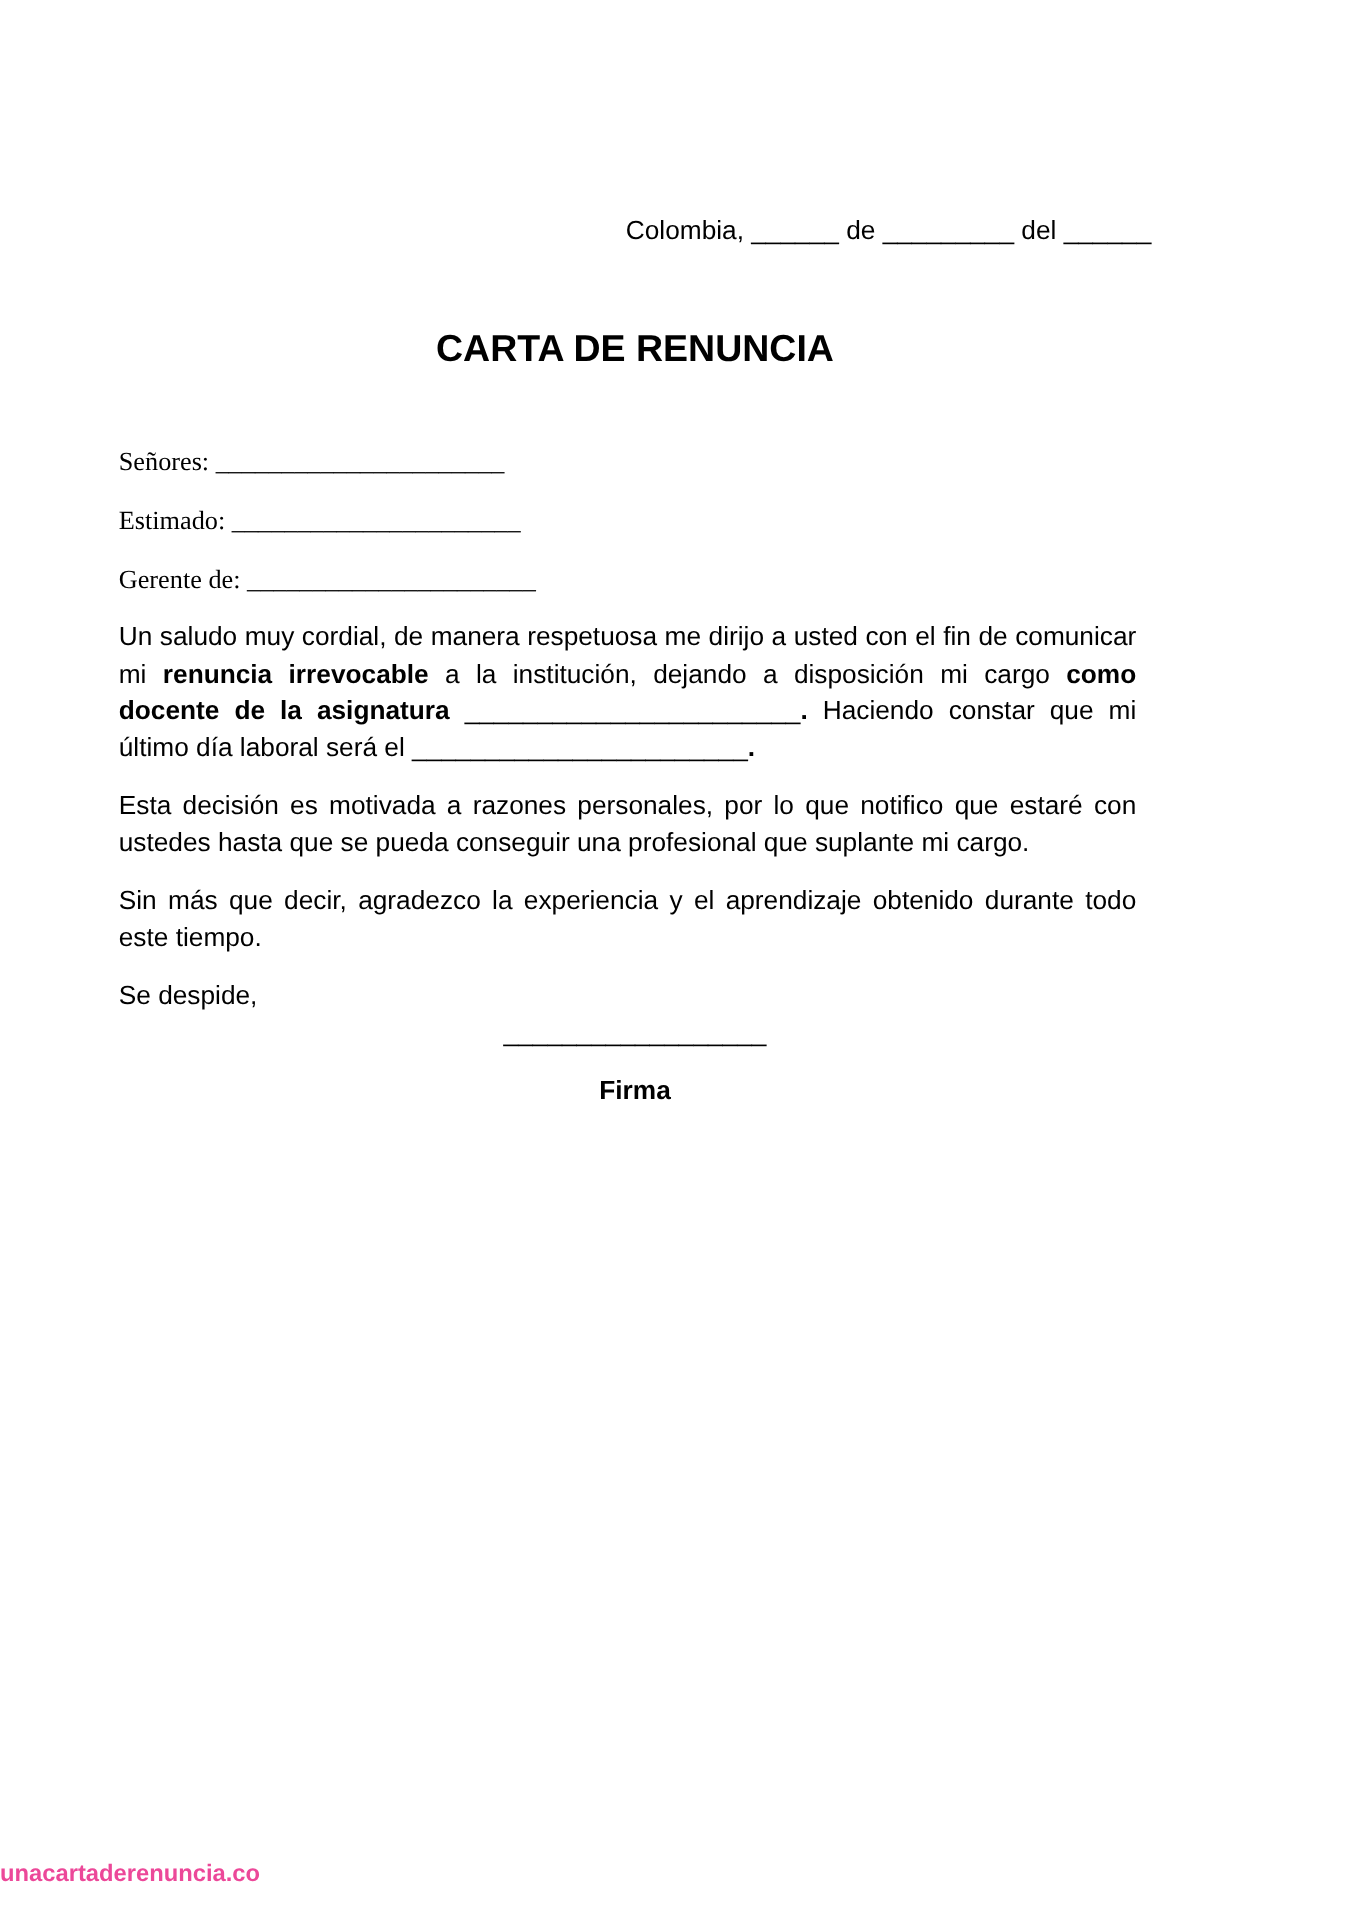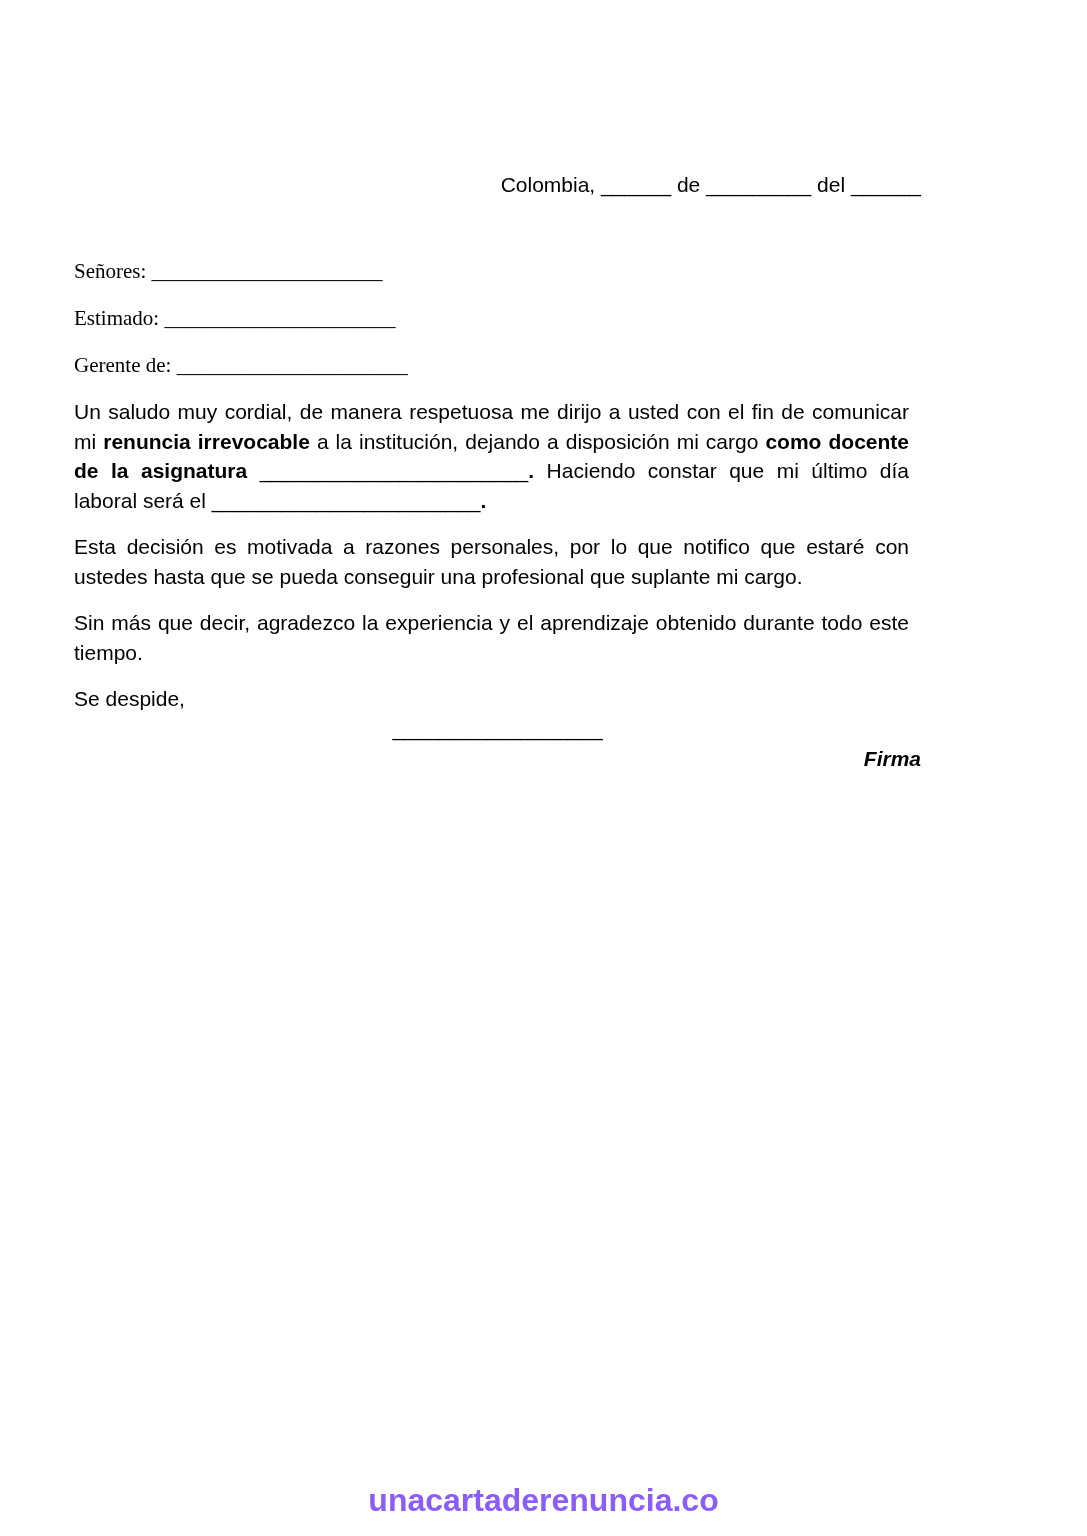--- a/index.html
+++ b/index.html
@@ -10,21 +10,21 @@
     height: 1536px;
     margin: 0 auto;
     background: #ffffff;
     color: #000000;
     font-family: "Liberation Sans", sans-serif;
     overflow: hidden;
   }
   .content {
     position: absolute;
     top: 0; left: 0; right: 0; bottom: 0;
-    padding: 170px 166px 0 74px;
+    padding: 170px 166px 0 95px;
     font-size: 21px;
   }
   .date-line {
     text-align: right;
     line-height: 30px;
     white-space: nowrap;
   }
   .title {
     margin-top: 62px;
     font-size: 30px;
@@ -45,52 +45,53 @@
   }
   .bold { font-weight: 700; }
   .closing { line-height: 30px; margin: 0; }
   .sig-line {
     margin-top: 0;
     line-height: 30px;
     text-align: center;
     letter-spacing: 0;
   }
   .sig-caption {
+    margin-top: 16px;
     line-height: 30px;
-    text-align: right;
+    text-align: center;
     font-weight: 700;
-    font-style: italic;
   }
   .sig-fields { margin-top: 18px; }
   .sig-row {
     line-height: 30px;
     margin-bottom: 17px;
     text-align: center;
     white-space: nowrap;
   }
   .sig-row .lbl { font-weight: 700; }
   .watermark {
     position: absolute;
     left: 0; right: 0;
     top: 1485px;
-    text-align: center;
-    font-size: 32px;
+    text-align: left;
+    font-size: 19px;
     font-weight: 700;
     line-height: 30px;
-    color: #8b5cf6;
+    color: #ec4899;
   }
 </style>
 </head>
 <body>
 
 <div class="page">
   <div class="content">
 
     <div class="date-line">Colombia, ______ de _________ del ______</div>
 
+    <div class="title">CARTA DE RENUNCIA</div>
 
     <div class="recipient">
       <div class="field-row">
         <span>Señores: </span><span>______________________</span>
       </div>
       <div class="field-row">
         <span>Estimado: </span><span>______________________</span>
       </div>
       <div class="field-row">
         <span>Gerente de: </span><span>______________________</span>

